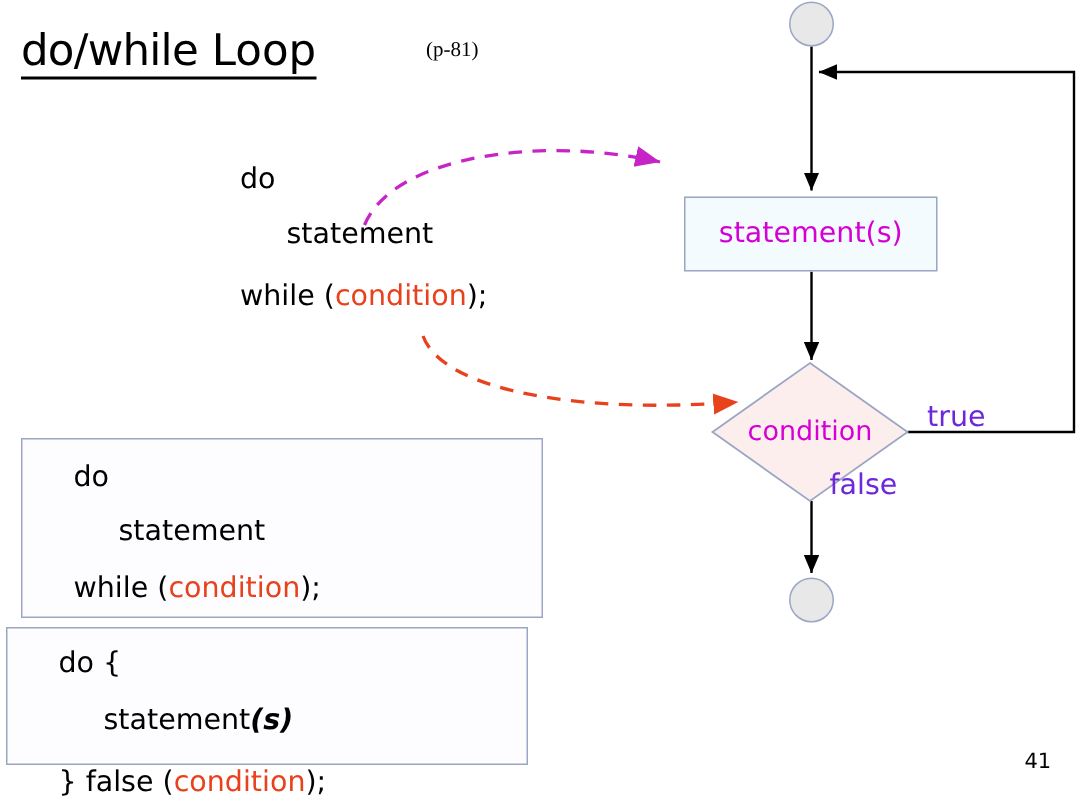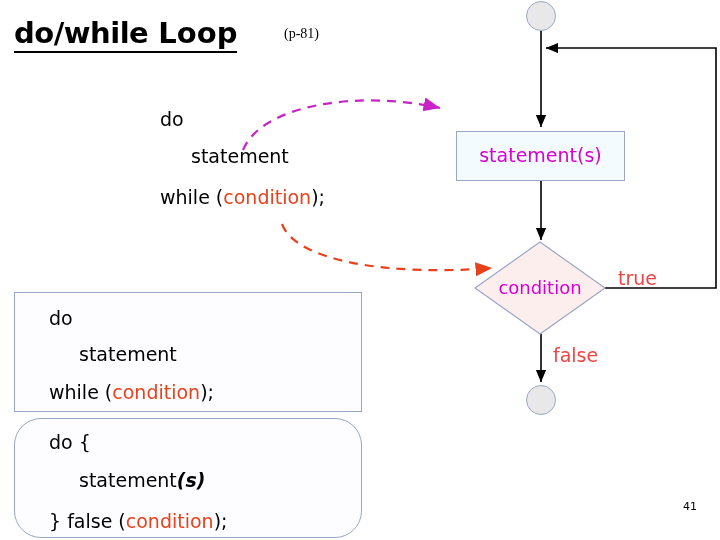--- a/index.html
+++ b/index.html
@@ -22,21 +22,21 @@
   }
   
   #title-block {
     position: absolute;
     left: 14px;
     top: 16px;
     white-space: nowrap;
   }
   #title-main {
     font-size: 29px;
-    font-weight: bold;
+    font-weight: normal;
     color: #000000;
     letter-spacing: 0px;
     border-bottom: 2px solid #000000;
     padding-bottom: 1px;
     display: inline-block;
   }
   #title-main .kw { letter-spacing: -0.5px; }
   #title-sub {
     position: absolute;
     left: 284px;
@@ -63,25 +63,24 @@
     background: #fdfdff;
     box-sizing: border-box;
   }
   #code-box-1 {
     left: 14px;
     top: 292px;
     width: 348px;
     height: 120px;
   }
   #code-box-2 {
-    left: 14px;
+    left: 4px;
     top: 418px;
     width: 348px;
-    height: 120px;
-    border-radius: 27px;
+    height: 92px;
   }
   .cb-line {
     position: absolute;
     font-size: 19px;
     color: #000000;
     white-space: nowrap;
   }
   #cb1-l1 { left: 34px; top: 14px; }
   #cb1-l2 { left: 64px; top: 50px; }
   #cb1-l3 { left: 34px; top: 88px; }
@@ -127,31 +126,31 @@
     top: 277px;
     width: 130px;
     text-align: center;
     font-size: 18px;
     color: #d400d4;
     white-space: nowrap;
   }
   .flow-label {
     position: absolute;
     font-size: 19px;
-    color: #ef4444;
+    color: #6d28d9;
     white-space: nowrap;
   }
   #label-true  { left: 618px; top: 267px; }
-  #label-false { left: 553px; top: 344px; }
+  #label-false { left: 553px; top: 312px; }
   
   #page-number {
     position: absolute;
     left: 683px;
     top: 500px;
-    font-size: 11px;
+    font-size: 14px;
     color: #000000;
   }
 </style>
 </head>
 <body>
 
 <div class="slide">
 
   <div id="title-block">
     <span id="title-main"><span class="kw">do/while</span><span> Loop</span></span>

